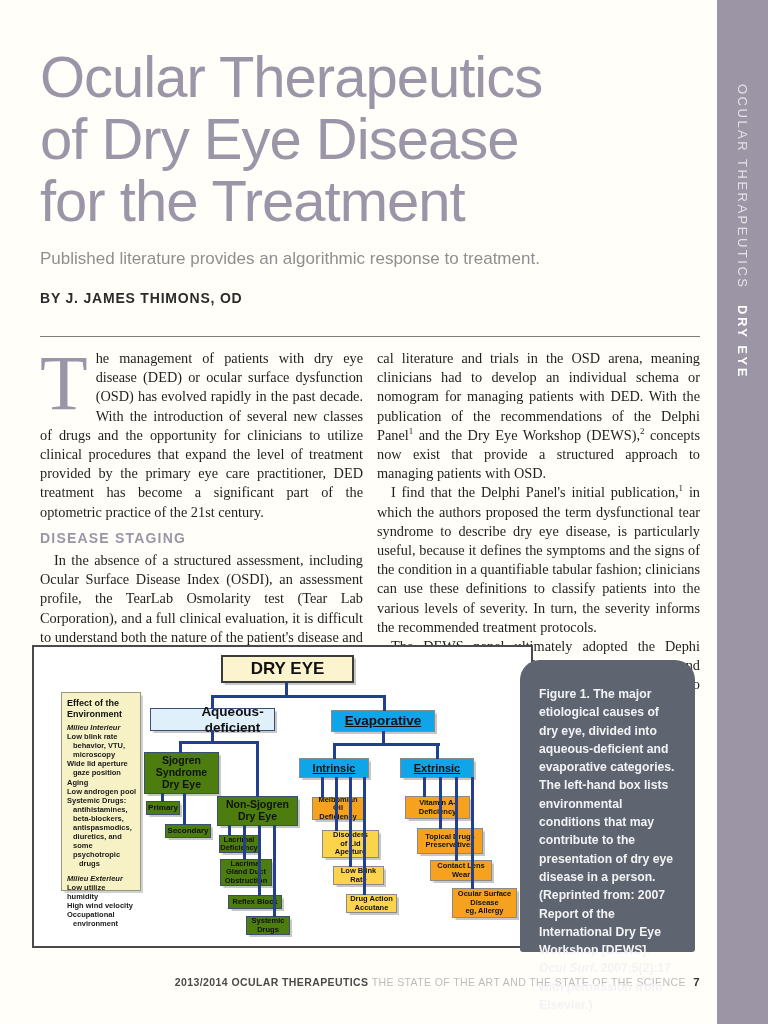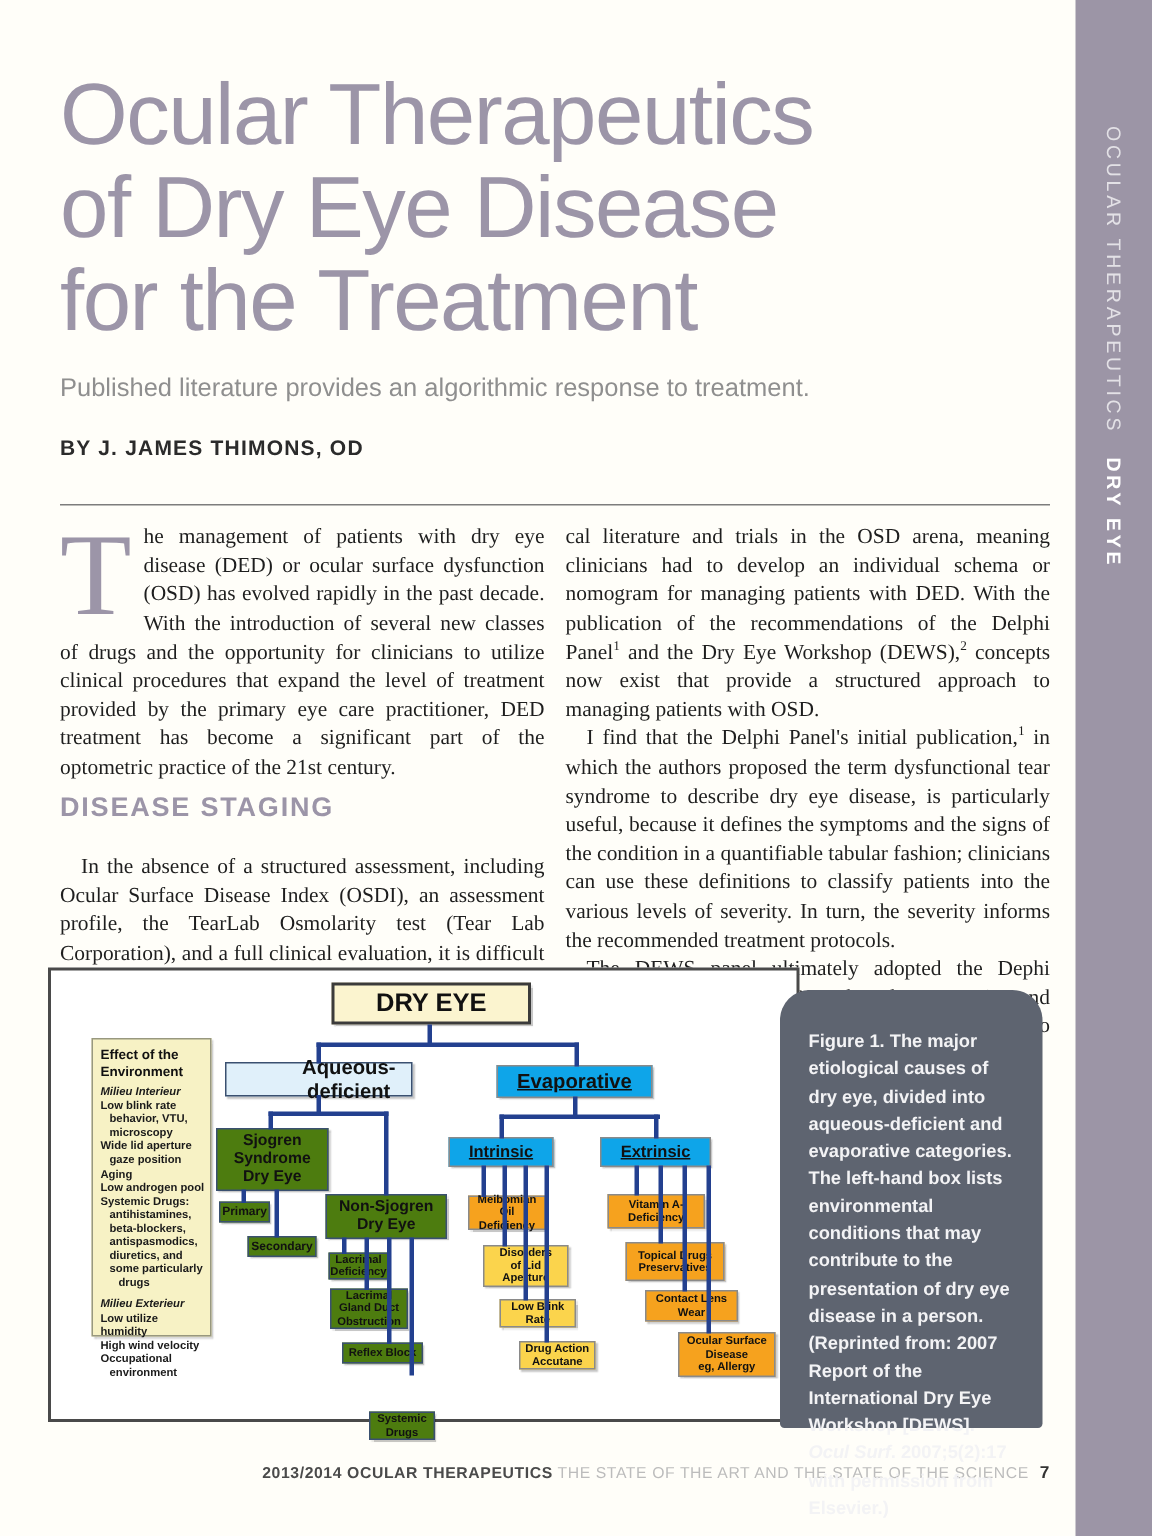--- a/index.html
+++ b/index.html
@@ -20,21 +20,21 @@
   .rule{position:absolute;left:40px;top:336px;width:660px;border-top:1.6px solid #7d7d7d;}
   
   .columns{position:absolute;left:40px;top:349px;width:660px;display:flex;gap:14px;}
   .col{width:323px;font-family:"Liberation Serif",serif;font-size:14.3px;line-height:19.2px;
        color:#1e1e1e;text-align:justify;}
   .col p{margin:0;}
   .col p.ind{text-indent:14px;}
   .dropcap{float:left;color:#9c95a8;font-size:78px;line-height:64px;padding:2px 8px 0 0;
        font-family:"Liberation Serif",serif;}
   .sec-head{font-family:"Liberation Sans",sans-serif;color:#9c95a8;font-weight:700;
-       font-size:18px;letter-spacing:1.2px;margin:7px 0 21px;text-align:left;}
+       font-size:14px;letter-spacing:1.2px;margin:7px 0 3px;text-align:left;}
   sup{font-size:0.62em;line-height:0;vertical-align:super;}
   
   .figure{position:absolute;left:32px;top:645px;width:664px;height:312px;}
   .fig-diagram{position:absolute;left:0;top:0;width:501px;height:303px;background:#ffffff;
        border:2px solid #4a4a4a;box-sizing:border-box;}
   .dbox{position:absolute;display:flex;align-items:center;justify-content:center;text-align:center;
        font-weight:700;color:#111;white-space:pre-line;line-height:1.12;box-sizing:border-box;
        box-shadow:1.5px 1.5px 1px rgba(0,0,0,0.22);z-index:1;}
   .dbox.cream{background:#fbf4cf;border:2px solid #3b3b3b;}
   .dbox.paleblue{background:#e0f0fa;border:1.5px solid #3a5070;}
@@ -108,21 +108,21 @@
             <div class="env-line ind">microscopy</div>
             <div class="env-line">Wide lid aperture</div>
             <div class="env-line ind">gaze position</div>
             <div class="env-line">Aging</div>
             <div class="env-line">Low androgen pool</div>
             <div class="env-line">Systemic Drugs:</div>
             <div class="env-line ind">antihistamines,</div>
             <div class="env-line ind">beta-blockers,</div>
             <div class="env-line ind">antispasmodics,</div>
             <div class="env-line ind">diuretics, and</div>
-            <div class="env-line ind">some particularly</div>
+            <div class="env-line ind">some psychotropic</div>
             <div class="env-line ind2">drugs</div>
             <div class="env-line em gap">Milieu Exterieur</div>
             <div class="env-line">Low utilize humidity</div>
             <div class="env-line">High wind velocity</div>
             <div class="env-line">Occupational</div>
             <div class="env-line ind">environment</div>
           </div>
       </div>
     <div class="dbox cream" style="left: 187px; top: 8px; width: 133px; height: 28px; font-size: 17px;">DRY EYE</div>
         <div class="dbox paleblue" style="left: 116px; top: 61px; width: 125px; height: 23px; font-size: 13.5px; padding-left: 40px;">Aqueous-deficient</div>
@@ -133,21 +133,21 @@
         <div class="dbox blue" style="left: 112px; top: 154px; width: 34px; height: 14px; font-size: 8px;">Primary</div>
         <div class="dbox blue" style="left: 131px; top: 177px; width: 46px; height: 14px; font-size: 8px;">Secondary</div>
         <div class="dbox blue" style="left: 183px; top: 149px; width: 81px; height: 30px; font-size: 10.5px;">Non-Sjogren
 Dry Eye</div>
         <div class="dbox blue" style="left: 185px; top: 188px; width: 40px; height: 18px; font-size: 7.5px;">Lacrimal
 Deficiency</div>
         <div class="dbox blue" style="left: 186px; top: 212px; width: 52px; height: 27px; font-size: 7.5px;">Lacrimal
 Gland Duct
 Obstruction</div>
         <div class="dbox blue" style="left: 194px; top: 248px; width: 54px; height: 14px; font-size: 7.5px;">Reflex Block</div>
-        <div class="dbox blue" style="left: 212px; top: 269px; width: 44px; height: 19px; font-size: 7.5px; margin-top: 25px;">Systemic
+        <div class="dbox blue" style="left: 212px; top: 269px; width: 44px; height: 19px; font-size: 7.5px;">Systemic
 Drugs</div>
         <div class="dbox tan" style="left: 265px; top: 111px; width: 70px; height: 20px; font-size: 11px;">Intrinsic</div>
         <div class="dbox orange" style="left: 278px; top: 150px; width: 52px; height: 23px; font-size: 7.5px;">Meibomian Oil
 Deficiency</div>
         <div class="dbox yellow" style="left: 288px; top: 183px; width: 57px; height: 28px; font-size: 7.5px;">Disorders
 of Lid
 Aperture</div>
         <div class="dbox yellow" style="left: 299px; top: 219px; width: 51px; height: 19px; font-size: 7.5px;">Low Blink
 Rate</div>
         <div class="dbox yellow" style="left: 312px; top: 247px; width: 51px; height: 19px; font-size: 7.5px;">Drug Action

